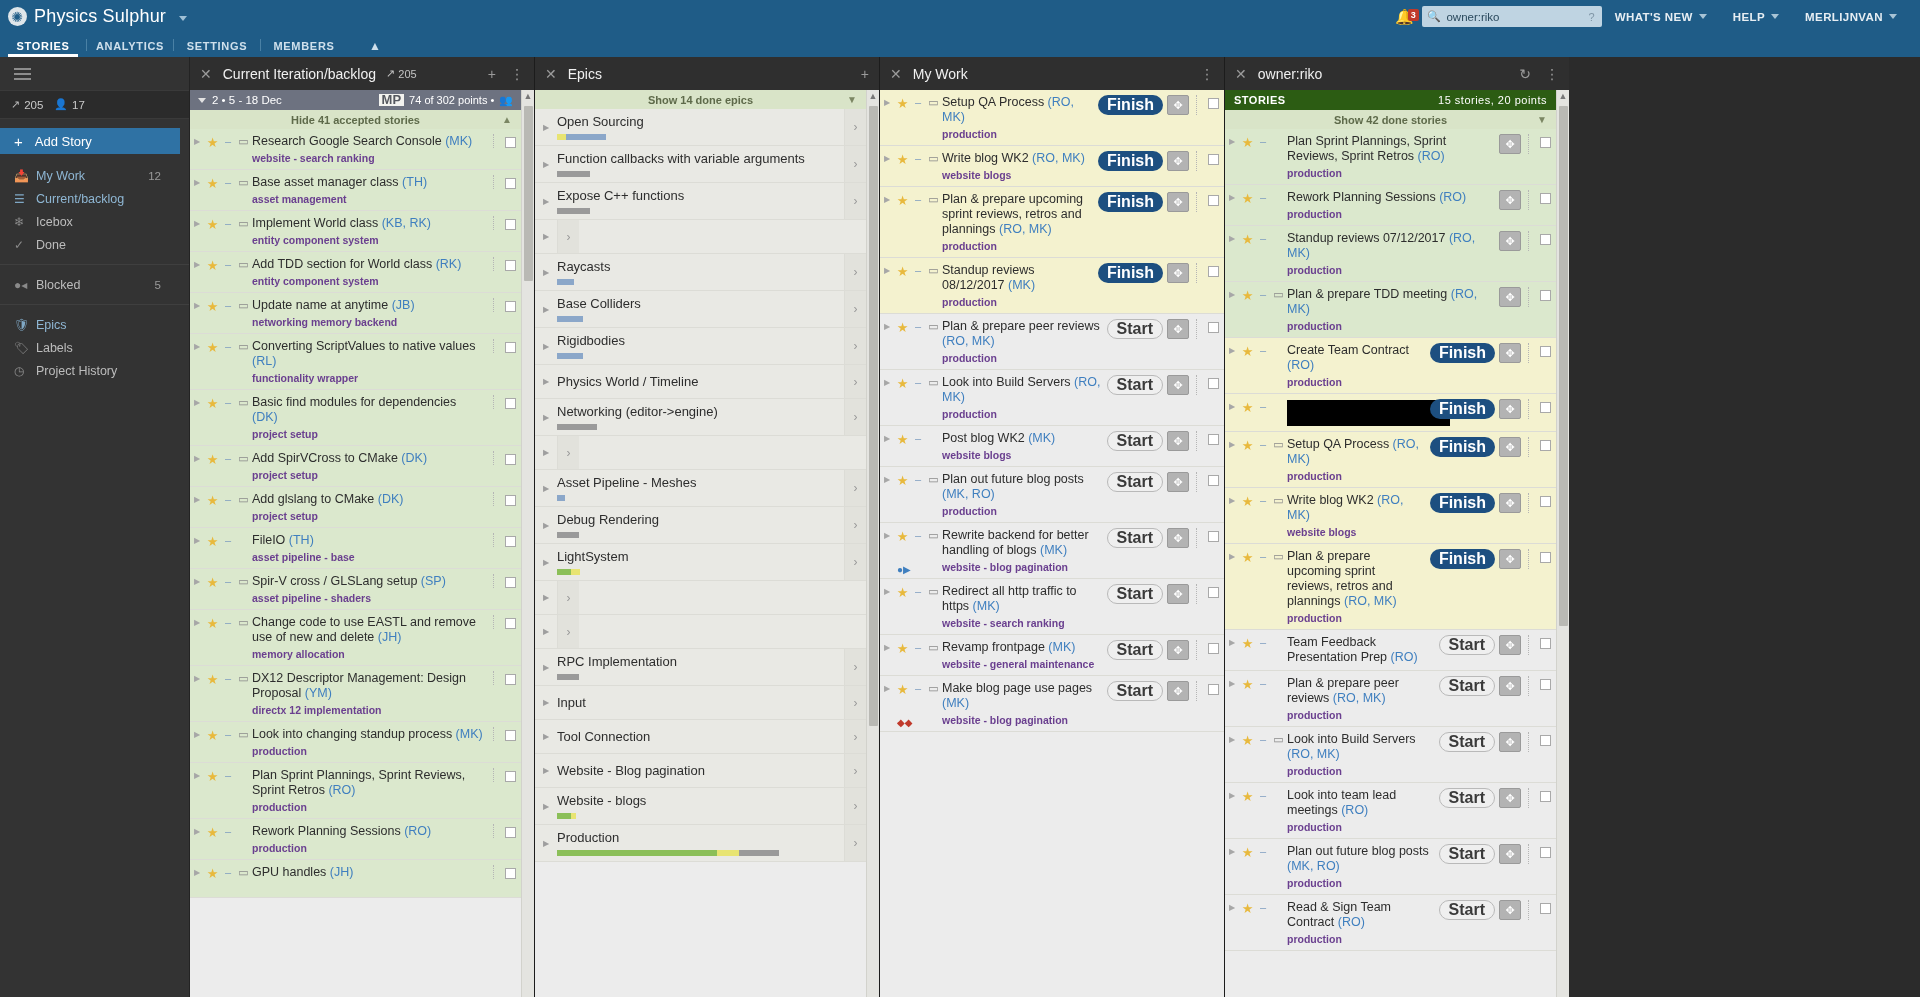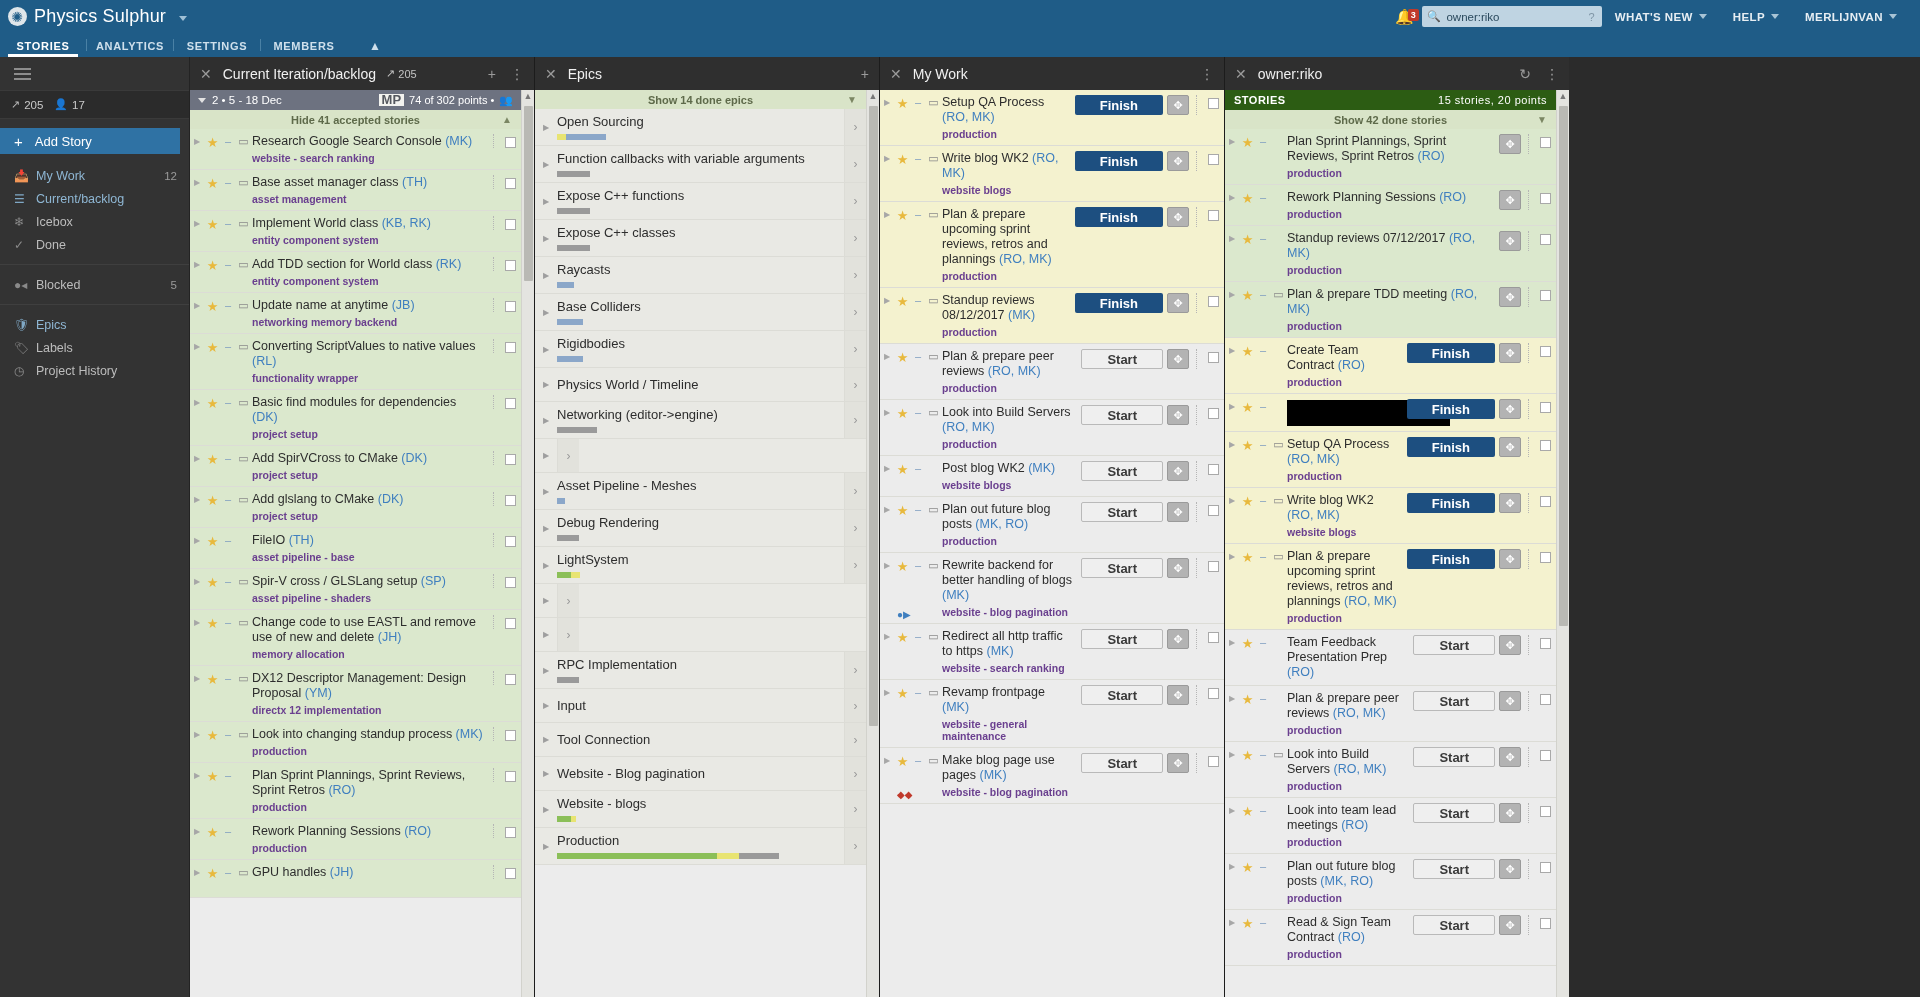--- a/index.html
+++ b/index.html
@@ -49,21 +49,21 @@
   #stats-row { height:29px; background:#2b2b2b; display:flex; align-items:center; border-top:1px solid #3a3a3a; border-bottom:1px solid #3a3a3a;}
   .stat { display:flex; align-items:center; color:#c9c9c9; font-size:11.5px; padding-left:11px;}
   .stat .gl { color:#bbb; margin-right:4px; font-size:11px;}
   #sidebar-nav { padding-top:9px; }
   .addstory { height:26px; background:#2f72a4; color:#fff; display:flex; align-items:center; padding-left:14px; font-size:13px; margin:0 9px 10px 0;}
   .addstory .plus { font-size:15px; margin-right:12px; line-height:1;}
   .navitem { height:23px; display:flex; align-items:center; padding-left:14px; font-size:12.5px; color:#8fb7d4; }
   .navitem .ico { width:22px; color:#7fa7c4; font-size:12px; display:inline-block;}
   .navitem.muted { color:#bdbdbd;}
   .navitem.muted .ico { color:#8a8a8a;}
-  .navitem .cnt { margin-left:auto; padding-right:12px; color:#9a9a9a; font-size:11.5px;}
+  .navitem .cnt { margin-left:auto; padding-right:28px; color:#9a9a9a; font-size:11.5px;}
   .navsep { height:1px; background:#3f3f3f; margin:8px 0; }
   
   #panels { flex:1; display:flex; }
   .panel { width:345px; border-right:1px solid #1c1c1c; display:flex; flex-direction:column; background:#e9e9e4;}
   .panel.search-panel { width:344px; border-right:none;}
   .panel-head { height:33px; background:#2f2f2f; display:flex; align-items:center; padding:0 10px; flex:0 0 33px;}
   .panel-head .x { color:#9b9b9b; font-size:14px; margin-right:11px; }
   .panel-title { color:#f0f0f0; font-size:14px; }
   .panel-head .vel { color:#c3c3c3; font-size:11px; margin-left:10px; display:flex; align-items:center;}
   .panel-head .vel .gl { margin-right:3px; font-size:11px;}
@@ -86,21 +86,21 @@
   .story.plain    { background:#ececec;}
   .st-tri { width:14px; flex:0 0 14px; text-align:center; color:#a7a7a7; font-size:8px; padding-top:3px;}
   .st-star { width:17px; flex:0 0 17px; color:#e8b93d; font-size:13px; padding-top:1px; text-align:center;}
   .st-eq { width:14px; flex:0 0 14px; color:#7d9cc0; font-size:11px; padding-top:1px; text-align:center;}
   .st-bubble { width:17px; flex:0 0 17px; color:#8b8b8b; font-size:11px; padding-top:1px; text-align:center;}
   .st-main { flex:1; padding-right:6px; min-width:0;}
   .st-title { color:#2d2d2d; font-size:12.5px; line-height:15px;}
   .st-title .owner { color:#3f7fbf;text-align:right;}
   .st-label { color:#6a3f8f; font-weight:bold; font-size:10.5px; margin-top:3px; line-height:12px;}
   .st-right { display:flex; align-items:flex-start; gap:4px; padding-right:5px;}
-  .btn { border:none; border-radius:2px; font-size:13px; font-weight:bold; height:20px; padding:0 25px; cursor:pointer; font-family:inherit;}
+  .btn { border:none; border-radius:10px; font-size:16px; font-weight:bold; height:20px; padding:0 9px; cursor:pointer; font-family:inherit;}
   .btn-finish { background:#1d4f80; color:#fff;}
   .btn-start  { background:#efefef; color:#3a3a3a; border:1px solid #b9b9b9;}
   .tgt { width:22px;height:20px;background:#b3b3b3; border:1px solid #9a9a9a; border-radius:2px; display:flex;align-items:center;justify-content:center; color:#fff; font-size:11px;}
   .st-chk { width:11px;height:11px;border:1px solid #a9a9a9; background:#fff; margin-top:3px; margin-left:5px; flex:0 0 11px;}
   .st-dots { width:3px; border-left:1px dotted #b5b5b5; align-self:stretch; margin-left:3px;}
   .blockmark { position:absolute; left:17px; bottom:3px; font-size:10px; color:#c0392b;}
   .redacted { background:#000; height:26px; width:163px; margin-top:1px;}
   
   .epic-row { display:flex; align-items:center; border-bottom:1px solid #dcdcd6; background:#e9e9e4; min-height:34px; }
   .epic-tri { width:22px; flex:0 0 22px; text-align:center; color:#9e9e9e; font-size:8px;}
@@ -547,26 +547,20 @@
                 <div class="epic-main">
                   <div class="epic-name">Expose C++ functions</div>
                   <div class="epic-bar" style="width: auto;">
                     <i style="background: rgb(154, 154, 154); width: 33px;"></i>
                   </div>
                 </div>
                 <div class="epic-arrow">›</div>
               </div>
               <div class="epic-row">
                 <div class="epic-tri">▶</div>
-                <div class="epic-main">
-                  <div class="epic-name">Expose C++ classes</div>
-                  <div class="epic-bar" style="width: auto;">
-                    <i style="background: rgb(154, 154, 154); width: 33px;"></i>
-                  </div>
-                </div>
                 <div class="epic-arrow">›</div>
               </div>
               <div class="epic-row">
                 <div class="epic-tri">▶</div>
                 <div class="epic-main">
                   <div class="epic-name">Raycasts</div>
                   <div class="epic-bar" style="width: auto;">
                     <i style="background: rgb(139, 167, 201); width: 17px;"></i>
                   </div>
                 </div>

